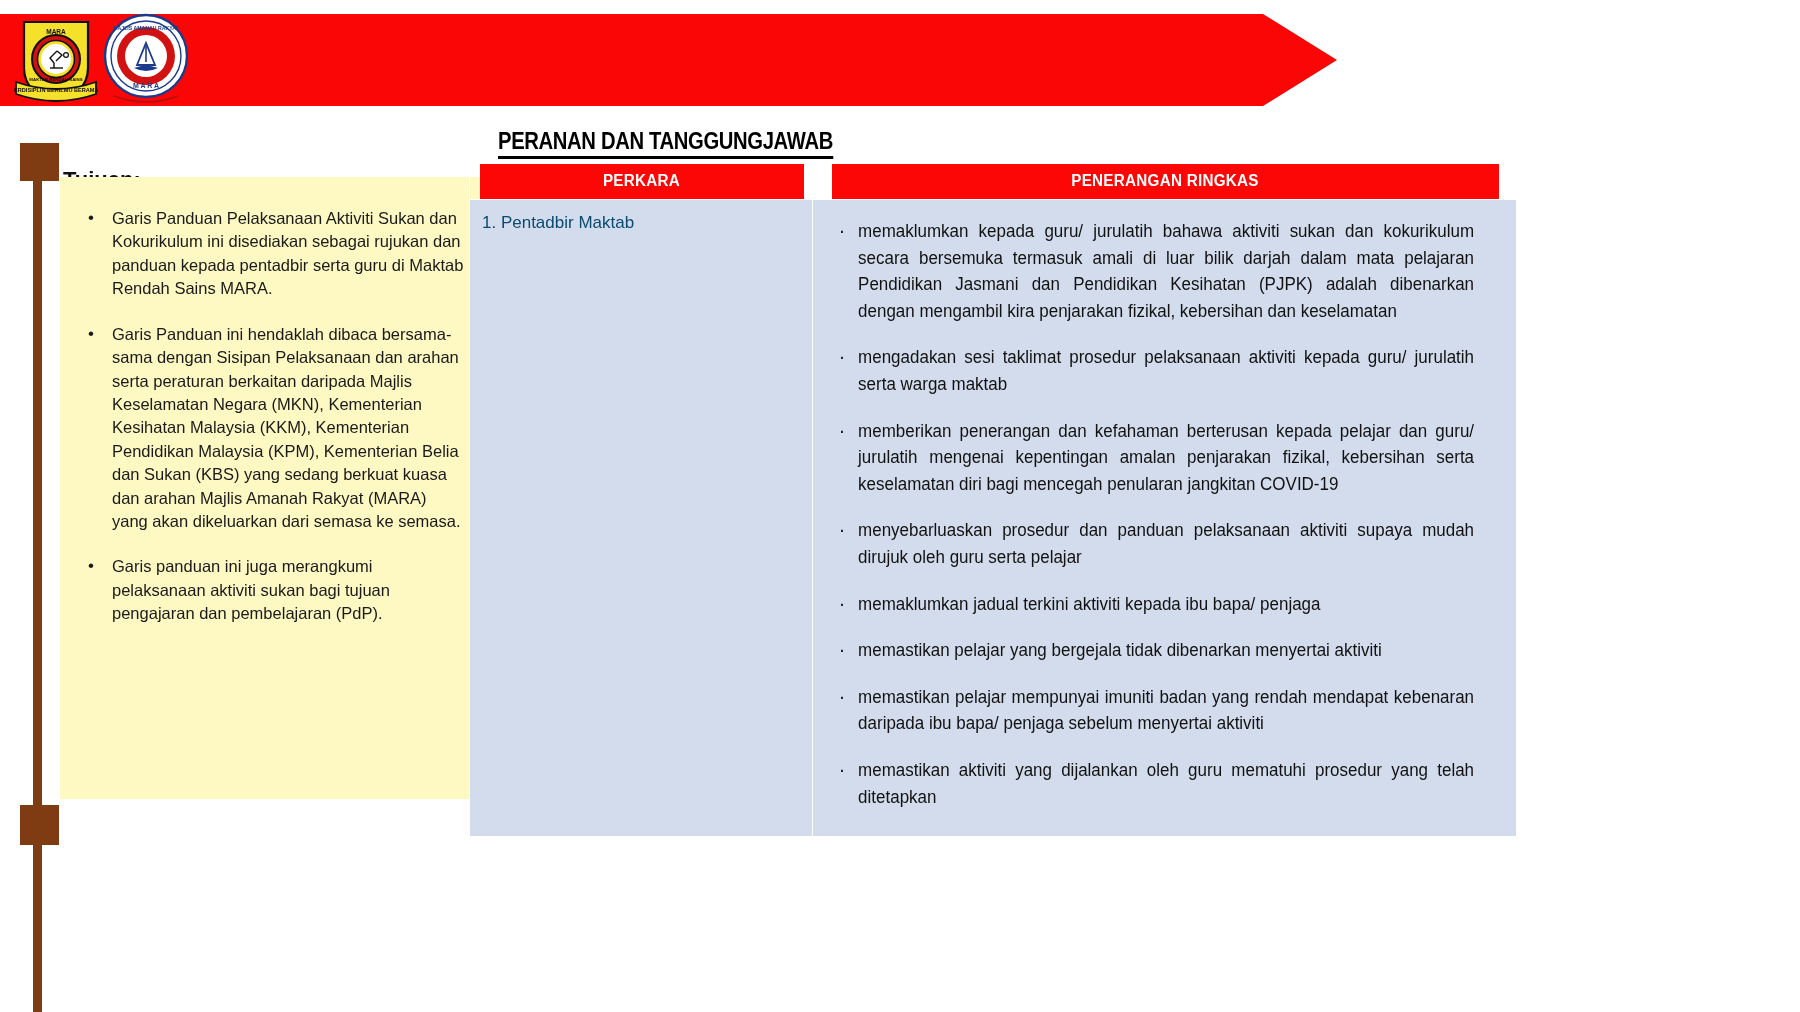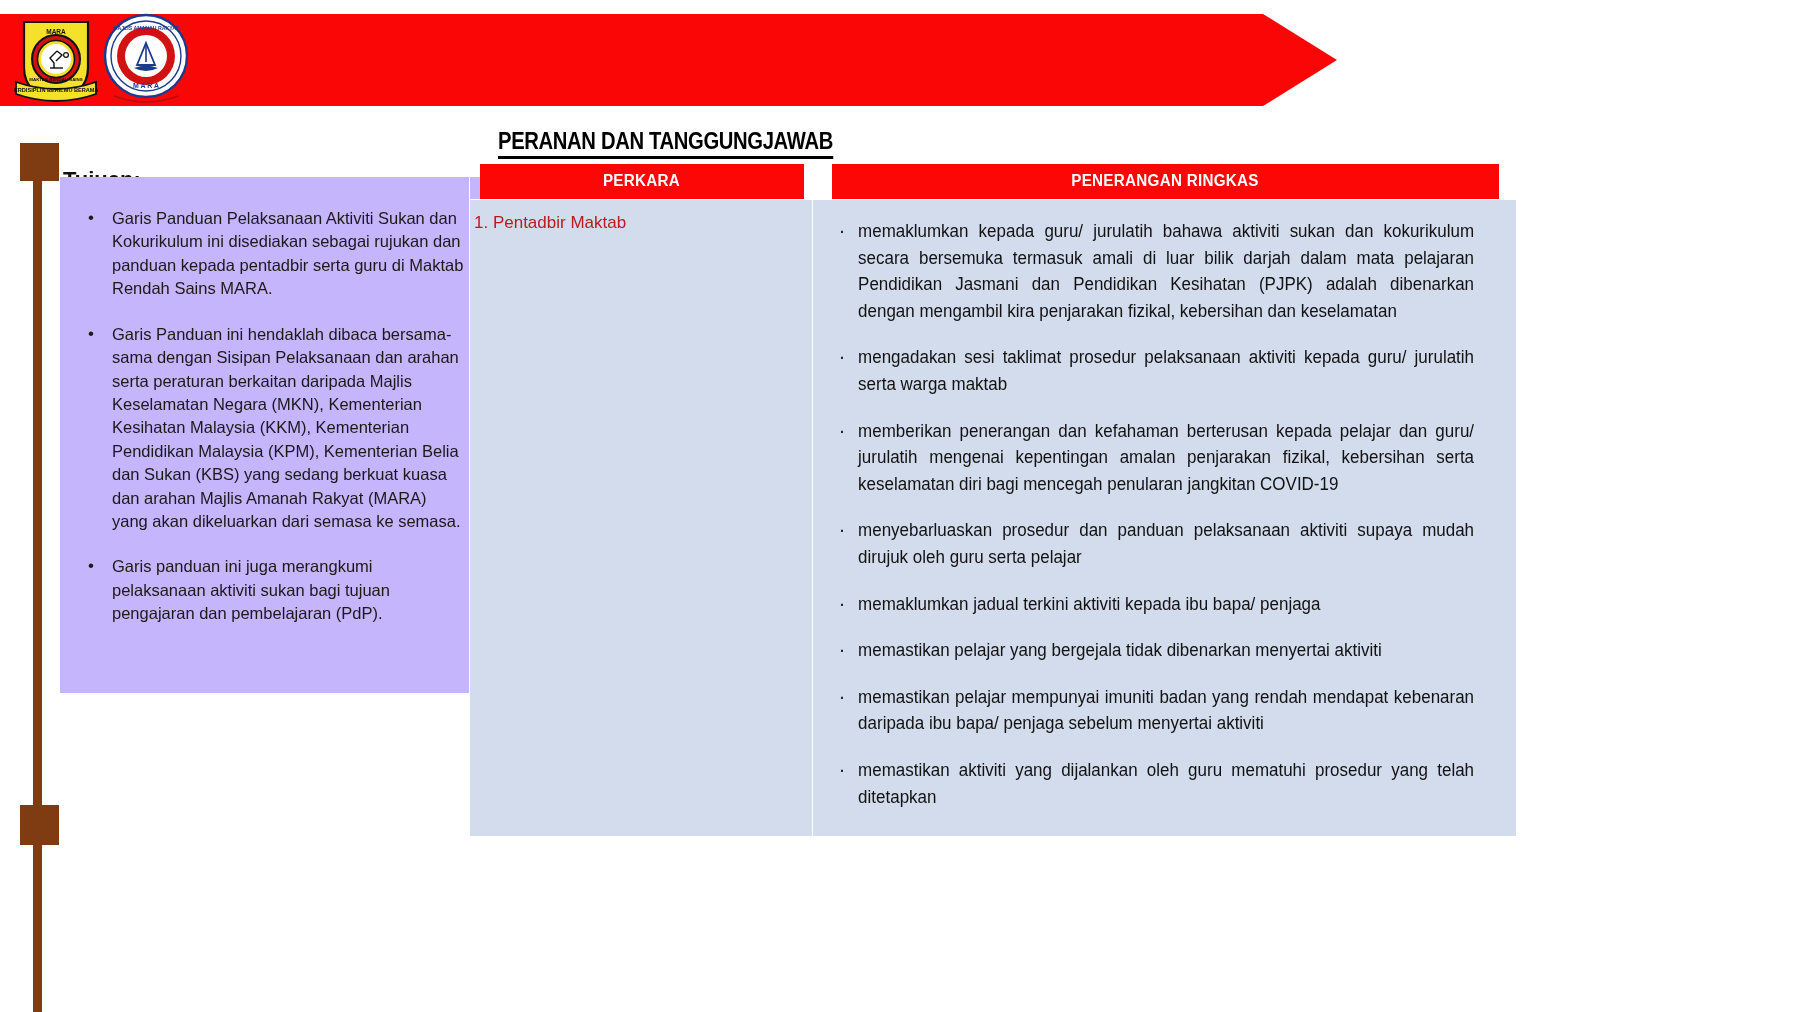--- a/index.html
+++ b/index.html
@@ -81,22 +81,22 @@
     font-weight: bold;
     color: #111111;
     margin-top: 28px;
   }
 
   #tujuan-panel {
     position: absolute;
     left: 60px;
     top: 177px;
     width: 422px;
-    height: 516px;
-    background: #c4b5fd;
+    height: 622px;
+    background: #fef9c3;
   }
   #tujuan-list {
     margin: 0;
     padding: 30px 18px 0 22px;
     list-style: none;
   }
   #tujuan-list li {
     position: relative;
     padding-left: 30px;
     margin-bottom: 22px;
@@ -152,24 +152,24 @@
     border: 1px solid #ffffff;
     transform: scaleX(0.95);
   }
   #roles-table thead th.col-perkara { width: 334px; }
   #roles-table tbody td {
     background: #D2DCEC;
     vertical-align: top;
     border: 1px solid #ffffff;
   }
   td.cell-perkara {
-    padding: 12px 10px 10px 4px;
+    padding: 12px 10px 10px 12px;
     font-size: 17px;
     line-height: 1.35;
-    color: #b91c1c;
+    color: #0c4a6e;
   }
   td.cell-penerangan {
     padding: 10px 14px 18px 8px;
   }
   #penerangan-list {
     margin: 8px;
     padding: 0;
     list-style: none;
   }
   #penerangan-list li {

